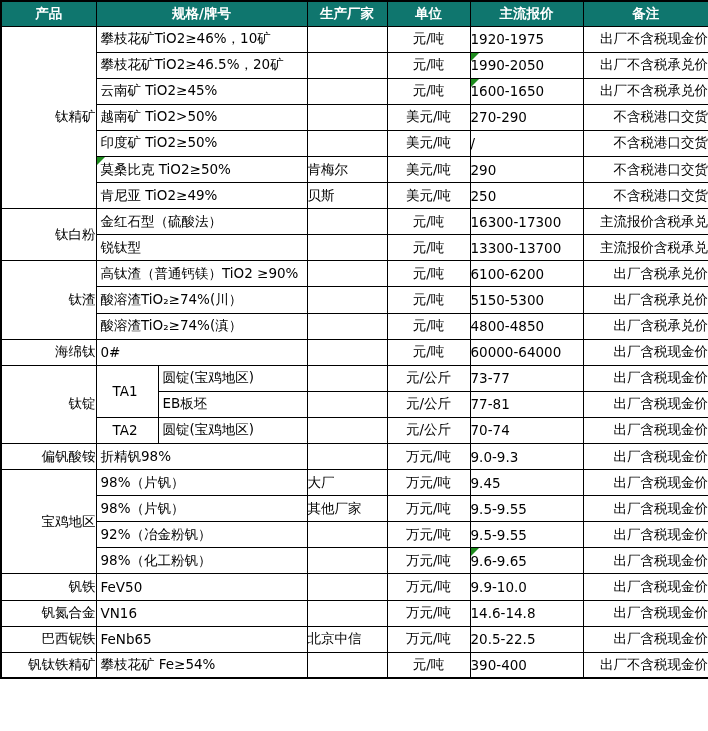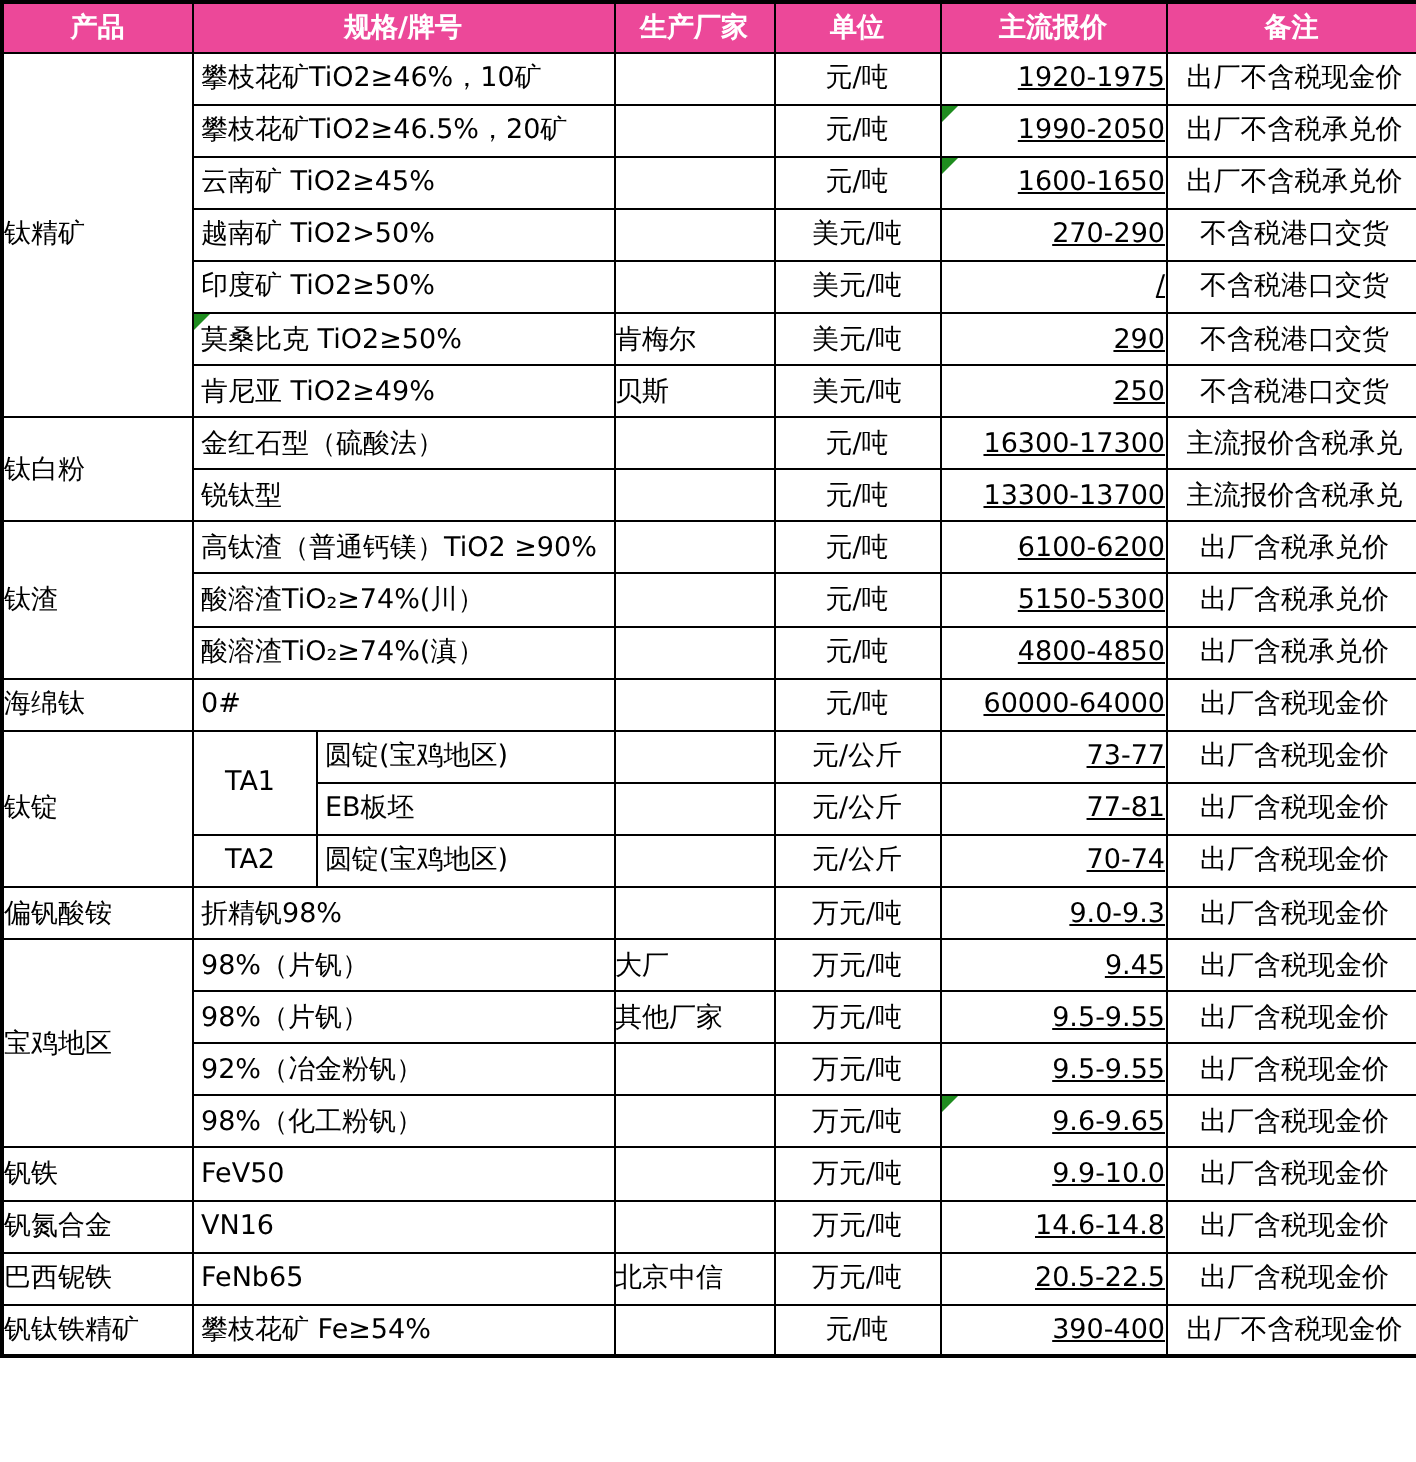--- a/index.html
+++ b/index.html
@@ -23,33 +23,33 @@
     font-size: 13.5px;
     color: #000;
     overflow: hidden;
     white-space: nowrap;
     position: relative;
     background: #fff;
   }
   .price-table thead tr { height: 25px; }
   .price-table tbody tr { height: 26.1px; }
   .price-table th {
-    background: #ec4899;
+    background: #0f766e;
     color: #fff;
     font-weight: bold;
     text-align: center;
     font-size: 13.5px;
   }
-  td.c-product { text-align: left; }
+  td.c-product { text-align: right; }
   td.c-spec    { text-align: left; padding-left: 4px; margin-left: 22px; }
   td.c-spec1   { text-align: left; padding-left: 16px; }
   td.c-maker   { }
   td.c-unit    { text-align: center; }
-  td.c-price   { text-align: right; text-decoration: underline; }
-  td.c-note    { text-align: center; padding-left: 3px; }
+  td.c-price   { text-align: left; }
+  td.c-note    { text-align: right; padding-left: 3px; }
   td.flag::before {
     content: "";
     position: absolute;
     top: 0;
     left: 0;
     width: 0;
     height: 0;
     border: 4px solid transparent;
     border-top-color: #1E8C1E;
     border-left-color: #1E8C1E;

